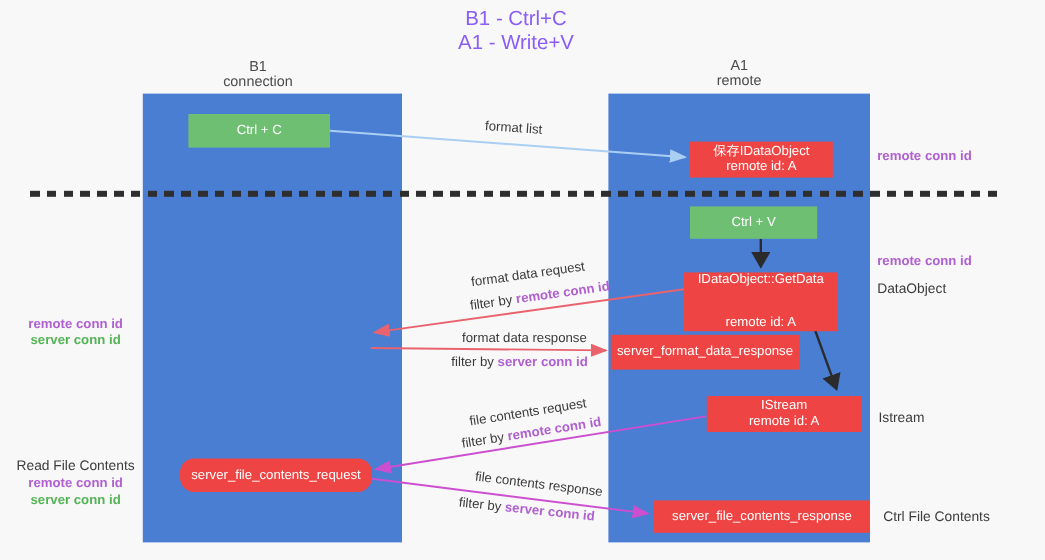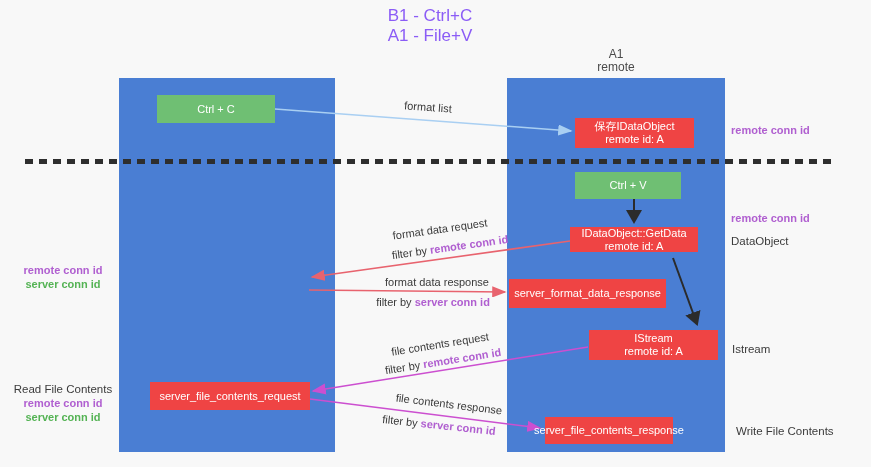--- a/index.html
+++ b/index.html
@@ -19,49 +19,53 @@
   .lane.right { left:507px; top:78px; width:218px; height:374px; }
   .dashline { position:absolute; left:25px; top:159px; width:808px; height:5px;
     background:repeating-linear-gradient(90deg,#2e2e2e 0 8px,transparent 8px 14px); }
   .node { position:absolute; display:flex; flex-direction:column; align-items:center;
     justify-content:center; text-align:center; color:#fff; font-size:11px; line-height:13px; }
   .node.orange { background:#ef4444; }
   .node.green  { background:#6fbf73; }
   .n-ctrl-c   { left:157px; top:95px;  width:118px; height:28px; }
   .n-save     { left:575px; top:118px; width:119px; height:30px; }
   .n-ctrl-v   { left:575px; top:172px; width:106px; height:27px; }
-  .n-getdata  { left:570px; top:227px; width:128px; height:25px;justify-content:space-between; }
+  .n-getdata  { left:570px; top:227px; width:128px; height:49px;justify-content:space-between; }
   .n-freq     { left:152px; top:266px; width:156px; height:28px; }
   .n-fresp    { left:509px; top:279px; width:157px; height:29px; }
   .n-istream  { left:589px; top:330px; width:129px; height:30px; }
-  .n-creq     { left:150px; top:382px; width:160px; height:28px; }
-  .n-cresp    { left:545px; top:417px; width:128px; height:27px; }
+  .n-creq     { left:150px; top:382px; width:160px; height:28px;border-radius:12px; }
+  .n-cresp    { left:545px; top:417px; width:180px; height:27px; }
   svg.edges { position:absolute; left:0; top:0; width:871px; height:467px; pointer-events:none; }
   .edge-blue    { stroke:#a9cff2; stroke-width:1.6; }
   .edge-red     { stroke:#e8636e; stroke-width:1.6; }
   .edge-magenta { stroke:#cc4fd0; stroke-width:1.6; }
   .edge-black   { stroke:#2b2b2b; stroke-width:2; }
   .edge-label { position:absolute; white-space:nowrap; font-size:11px; color:#3a3a3a;
     transform-origin:center; }
   .purple { color:#b05fd0; font-weight:bold; }
   .greent { color:#54b354; font-weight:bold; }
   .annot { position:absolute; white-space:nowrap; font-size:11.5px; color:#3b3b3b; }
   .annot.bold-purple { color:#b05fd0; font-weight:bold; font-size:11px; }
   .side-group { position:absolute; text-align:center; font-size:11px; line-height:14px; }
 </style>
 </head>
 <body>
 
 <div class="canvas">
 
   <div class="title">
     <div>B1 - Ctrl+C</div>
-    <div>A1 - File+V</div>
+    <div>A1 - Write+V</div>
   </div>
 
+  <div class="lane-header left">
+    <div>B1</div>
+    <div>connection</div>
+  </div>
   <div class="lane-header right">
     <div>A1</div>
     <div>remote</div>
   </div>
 
   <div class="lane left"></div>
   <div class="lane right"></div>
 
   <div class="dashline"></div>
 
@@ -140,21 +144,21 @@
   <div class="edge-label" style="left:449px;top:404px;transform:translate(-50%,-50%) rotate(7deg);">file contents response</div>
   <div class="edge-label" style="left:439px;top:425px;transform:translate(-50%,-50%) rotate(6deg);">
     <span>filter by</span>
     <span class="purple">server conn id</span>
   </div>
 
   <div class="annot bold-purple" style="left:731px;top:124px;">remote conn id</div>
   <div class="annot bold-purple" style="left:731px;top:212px;">remote conn id</div>
   <div class="annot" style="left:731px;top:235px;">DataObject</div>
   <div class="annot" style="left:732px;top:343px;">Istream</div>
-  <div class="annot" style="left:736px;top:425px;">Write File Contents</div>
+  <div class="annot" style="left:736px;top:425px;">Ctrl File Contents</div>
 
   <div class="side-group" style="left:5px;top:263px;width:116px;">
     <div class="purple">remote conn id</div>
     <div class="greent">server conn id</div>
   </div>
   <div class="side-group" style="left:5px;top:382px;width:116px;">
     <div style="color:#3b3b3b;font-size:11.5px;">Read File Contents</div>
     <div class="purple">remote conn id</div>
     <div class="greent">server conn id</div>
   </div>

